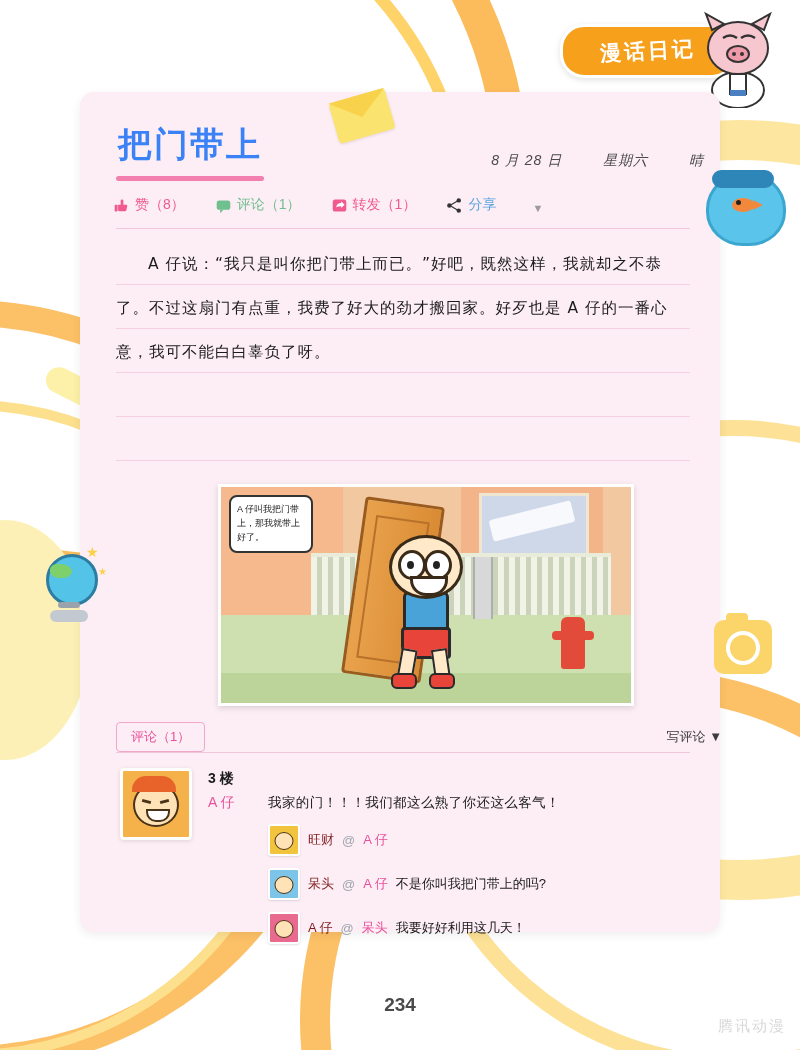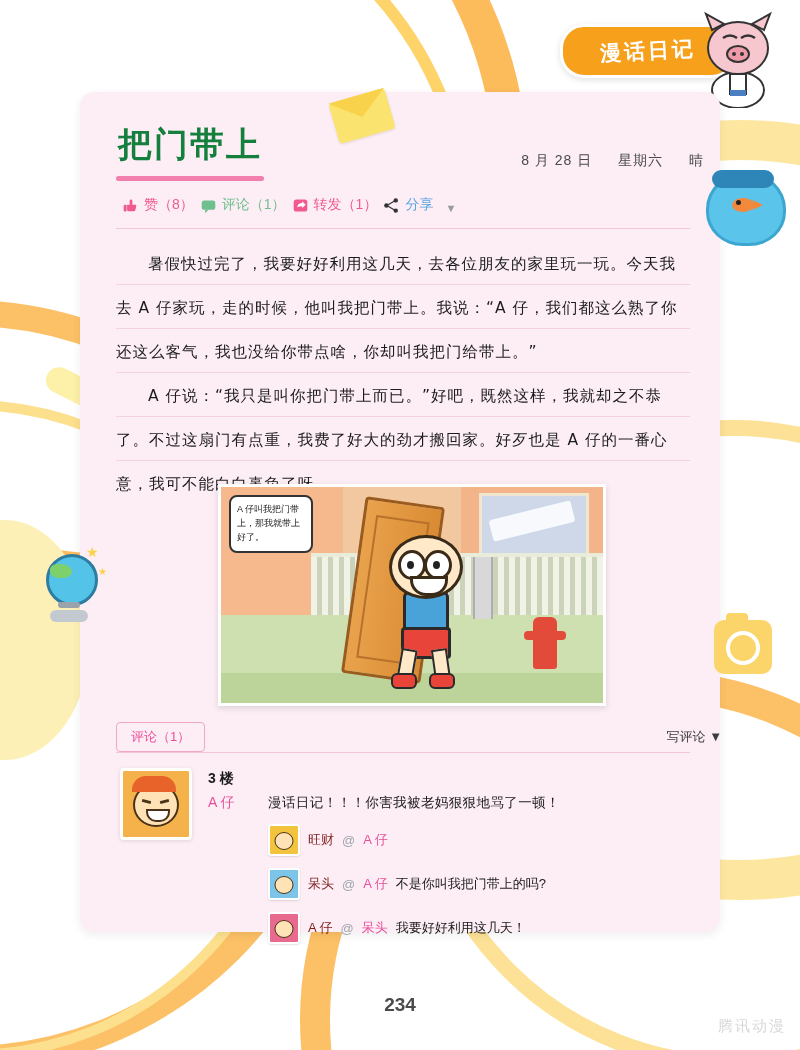--- a/index.html
+++ b/index.html
@@ -150,47 +150,47 @@
     border-left: 29px solid transparent;
     border-right: 29px solid transparent;
     border-top: 22px solid #f7d24a;
   }
 
   .title {
     position: absolute;
     left: 118px; top: 122px;
     font-size: 34px;
     font-weight: bold;
-    color: #15803d;
+    color: #3b82f6;
     letter-spacing: 2px;
     font-family: "DejaVu Sans", sans-serif;
   }
   .title-underline {
     position: absolute;
     left: 116px; top: 176px;
     width: 148px; height: 5px;
     background: #f27fae;
     border-radius: 3px;
   }
   .date-line {
     position: absolute;
     right: 96px; top: 152px;
     font-size: 14px;
     color: #4a4a4a;
     letter-spacing: 1px;
   }
-  .date-line span { margin-left: 21px; }
+  .date-line span { margin-left: 36px; font-style: italic; }
 
   
   .actions {
     position: absolute;
-    left: 122px; top: 196px;
+    left: 113px; top: 196px;
     display: flex;
     align-items: flex-end;
-    gap: 6px;
+    gap: 30px;
     font-size: 14px;
     color: #f05a8e;
   }
   .action {
     display: flex;
     align-items: center;
     gap: 5px;
     cursor: pointer;
   }
   .action .lbl { color: #f05a8e; }
@@ -239,20 +239,21 @@
 
   
   .comic {
     position: absolute;
     left: 218px; top: 484px;
     width: 382px; height: 216px;
     border: 3px solid #ffffff;
     box-shadow: 0 2px 6px rgba(0,0,0,.14);
     overflow: hidden;
     background: #ec4899;
+    padding-left: 28px;
   }
   .comic-sky { position: absolute; left: 0; top: 0; width: 100%; height: 128px; background: #f2c8a0; }
   .comic-wallpaper { position: absolute; left: 0; top: 0; width: 122px; height: 128px; background: #f5b98d; }
   .comic-wall-right { position:absolute; left: 240px; top: 0; width: 142px; height: 128px; background: #f3b489; }
   .comic-window {
     position: absolute; left: 258px; top: 6px; width: 104px; height: 80px;
     background: #cfd8e8; border: 3px solid #f0e5cf;
   }
   .comic-window:after {
     content:""; position:absolute; left: 8px; top: 14px; width: 84px; height: 22px;
@@ -624,21 +625,20 @@
 <div class="actions-rule"></div>
 
 <div class="rules">
   <div class="rule" style="top:42px"></div>
   <div class="rule" style="top:86px"></div>
   <div class="rule" style="top:130px"></div>
   <div class="rule" style="top:174px"></div>
   <div class="rule" style="top:218px"></div>
 </div>
 <div class="diary">
-  <p>暑假快过完了，我要好好利用这几天，去各位朋友的家里玩一玩。今天我去 A 仔家玩，走的时候，他叫我把门带上。我说：“A 仔，我们都这么熟了你还这么客气，我也没给你带点啥，你却叫我把门给带上。”</p>
   <p>A 仔说：“我只是叫你把门带上而已。”好吧，既然这样，我就却之不恭了。不过这扇门有点重，我费了好大的劲才搬回家。好歹也是 A 仔的一番心意，我可不能白白辜负了呀。</p>
 </div>
 
 <div class="comic">
   <div class="comic-sky"></div>
   <div class="comic-wallpaper"></div>
   <div class="comic-wall-right"></div>
   <div class="comic-window"></div>
   <div class="comic-fence"></div>
   <div class="comic-ground"></div>
@@ -680,21 +680,21 @@
   <div class="avatar-main">
     <div class="face">
       <div class="hair"></div>
       <div class="e l"></div>
       <div class="e r"></div>
       <div class="m"></div>
     </div>
   </div>
   <div class="floor-no">3 楼</div>
   <div class="main-author">A 仔</div>
-  <div class="main-text">漫话日记！！！你害我被老妈狠狠地骂了一顿！</div>
+  <div class="main-text">我家的门！！！我们都这么熟了你还这么客气！</div>
 
   <div class="replies">
     <div class="reply">
       <span class="avatar-sm a1">
           <span class="mini"></span>
         </span>
       <span class="who">旺财</span>
       <span class="at">@</span>
       <span class="target">A 仔</span>
     </div>

